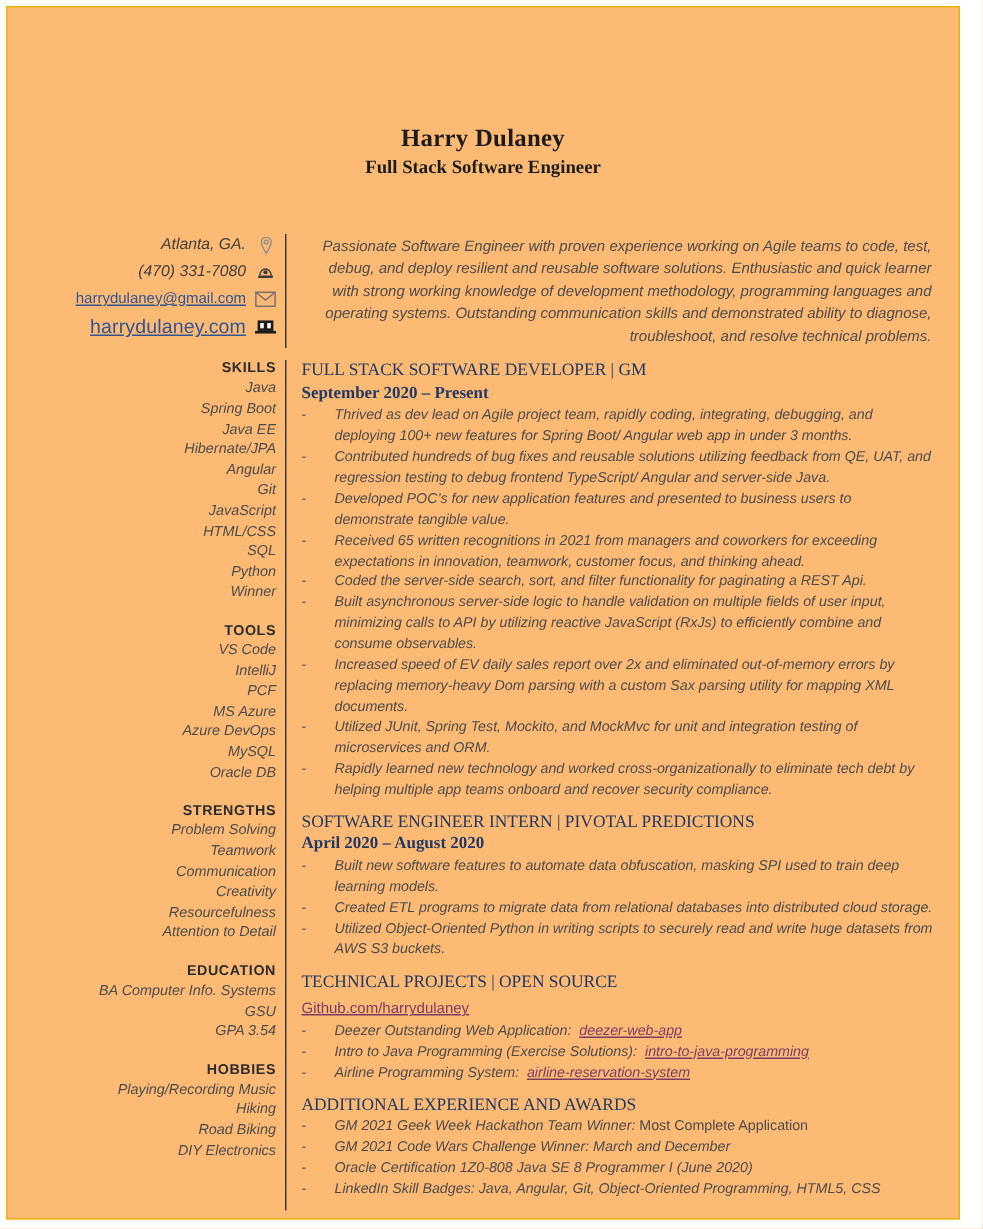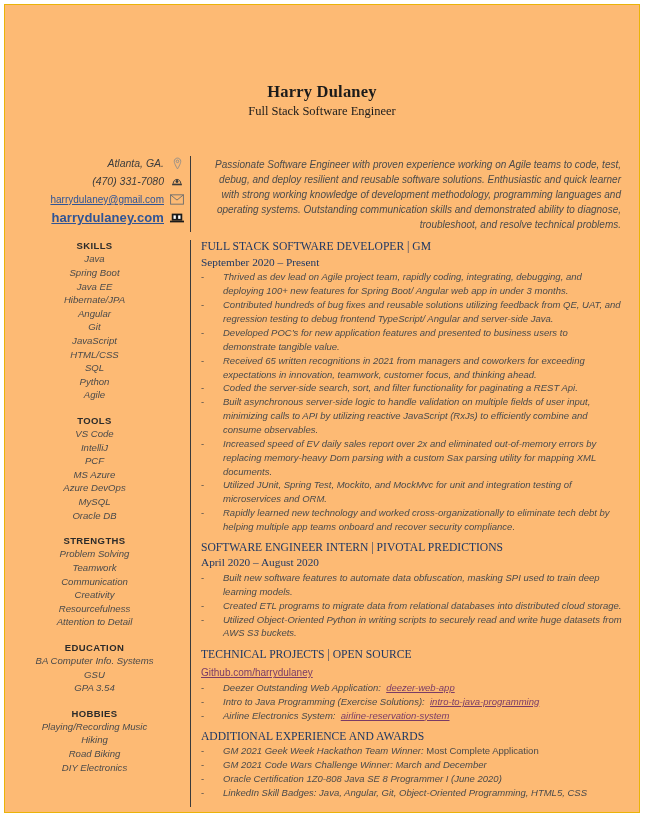--- a/index.html
+++ b/index.html
@@ -32,21 +32,21 @@
     font-family: "Liberation Serif", serif;
     font-size: 16.5px;
     font-weight: bold;
     color: #1b1b1b;
     letter-spacing: 0.2px;
     line-height: 1.15;
   }
   .subtitle {
     font-family: "Liberation Serif", serif;
     font-size: 12.5px;
-    font-weight: normal;
+    font-weight: bold;
     color: #1b1b1b;
     margin-top: 2px;
     line-height: 1.15;
   }
 
   .top-area {
     display: flex;
     margin-top: 38px;
   }
   .contact-col {
@@ -70,21 +70,21 @@
   }
   .contact-link {
     font-style: normal;
     font-size: 10px;
     color: #2f5496;
     text-decoration: underline;
     white-space: nowrap;
   }
   .contact-link.big {
     font-size: 13px;
-    font-weight: bold;
+    font-weight: normal;
     letter-spacing: 0.1px;
   }
   .cicon {
     width: 14px;
     height: 14px;
     margin-left: 6px;
     display: inline-flex;
     align-items: center;
     justify-content: center;
     flex: 0 0 auto;
@@ -108,21 +108,21 @@
   }
 
   .body-area {
     display: flex;
     margin-top: 8px;
   }
   .sidebar {
     width: 185px;
     box-sizing: border-box;
     padding-right: 6px;
-    text-align: center;
+    text-align: right;
   }
   .side-head {
     font-size: 9.5px;
     font-weight: bold;
     color: #2b2b2b;
     letter-spacing: 0.4px;
     margin-bottom: 1px;
   }
   .side-item {
     font-style: italic;
@@ -144,21 +144,21 @@
   .job-title {
     font-family: "Liberation Serif", serif;
     font-size: 11.6px;
     color: #1f3864;
     line-height: 1.25;
     white-space: nowrap;
   }
   .job-dates {
     font-family: "Liberation Serif", serif;
     font-size: 11.3px;
-    font-weight: normal;
+    font-weight: bold;
     color: #1f3864;
     line-height: 1.3;
     margin-bottom: 1px;
   }
   .sec-title {
     font-family: "Liberation Serif", serif;
     font-size: 11.6px;
     color: #1f3864;
     line-height: 1.3;
   }
@@ -260,21 +260,21 @@
           <div class="side-item">Java</div>
           <div class="side-item">Spring Boot</div>
           <div class="side-item">Java EE</div>
           <div class="side-item">Hibernate/JPA</div>
           <div class="side-item">Angular</div>
           <div class="side-item">Git</div>
           <div class="side-item">JavaScript</div>
           <div class="side-item">HTML/CSS</div>
           <div class="side-item">SQL</div>
           <div class="side-item">Python</div>
-          <div class="side-item">Agile</div>
+          <div class="side-item">Winner</div>
         </div>
         <div class="side-block">
           <div class="side-head">TOOLS</div>
           <div class="side-item">VS Code</div>
           <div class="side-item">IntelliJ</div>
           <div class="side-item">PCF</div>
           <div class="side-item">MS Azure</div>
           <div class="side-item">Azure DevOps</div>
           <div class="side-item">MySQL</div>
           <div class="side-item">Oracle DB</div>
@@ -365,21 +365,21 @@
           <div class="bullet">
             <span class="dash">-</span>
             <span class="btext"><span class="plain-tail">Deezer Outstanding Web Application:</span>&nbsp; <a class="inline-link" href="#">deezer-web-app</a></span>
           </div>
           <div class="bullet">
             <span class="dash">-</span>
             <span class="btext"><span class="plain-tail">Intro to Java Programming (Exercise Solutions):</span>&nbsp; <a class="inline-link" href="#">intro-to-java-programming</a></span>
           </div>
           <div class="bullet">
             <span class="dash">-</span>
-            <span class="btext"><span class="plain-tail">Airline Electronics System:</span>&nbsp; <a class="inline-link" href="#">airline-reservation-system</a></span>
+            <span class="btext"><span class="plain-tail">Airline Programming System:</span>&nbsp; <a class="inline-link" href="#">airline-reservation-system</a></span>
           </div>
         </div>
         <div class="block">
           <div class="sec-title">ADDITIONAL EXPERIENCE AND AWARDS</div>
           <div class="bullet">
             <span class="dash">-</span>
             <span class="btext"><span>GM 2021 Geek Week Hackathon Team Winner:</span><span class="award-tail"> Most Complete Application</span></span>
           </div>
           <div class="bullet">
             <span class="dash">-</span>

